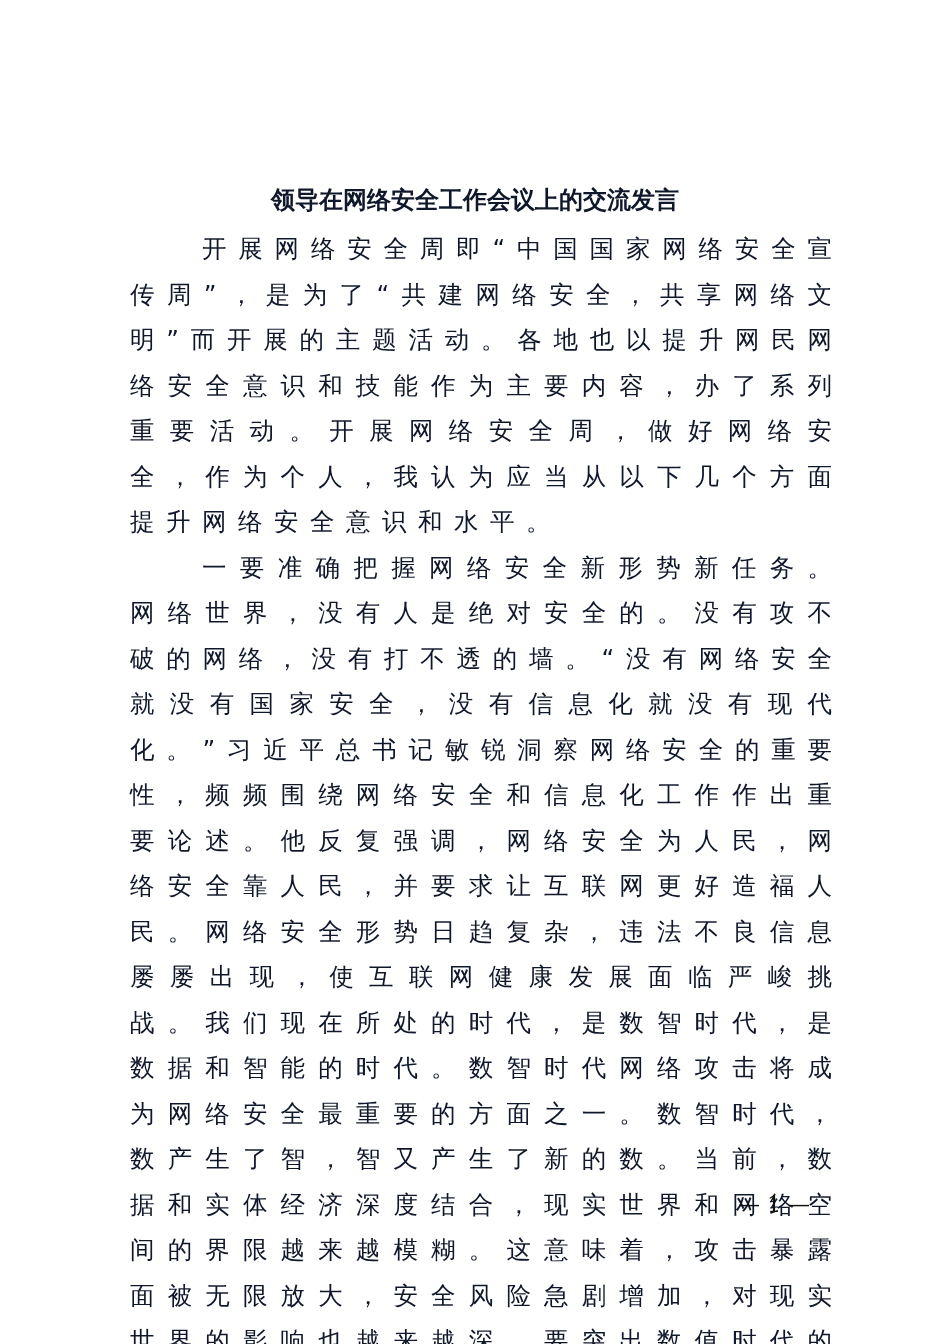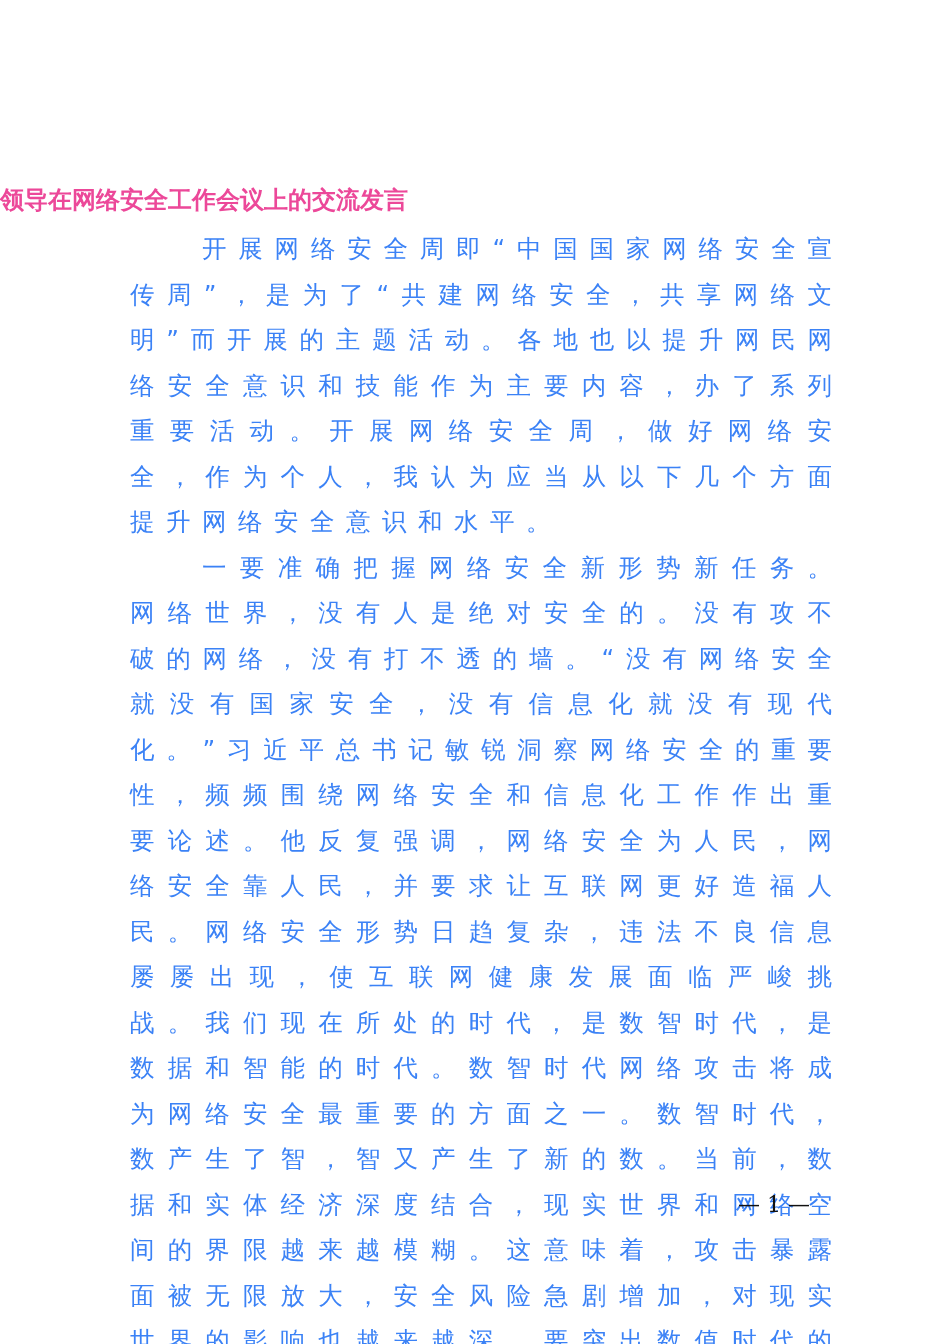--- a/index.html
+++ b/index.html
@@ -19,42 +19,43 @@
       position: absolute;
       left: 0; top: 0;
       width: 950px; height: 1344px;
       background: #ffffff;
     }
     .title {
       position: absolute;
       left: 0;
       width: 950px;
       top: 183px;
+      text-align: center;
       font-family: "DejaVu Serif", "Liberation Serif", serif;
       font-weight: bold;
       font-size: 24px;
       line-height: 34px;
       letter-spacing: 0px;
-      color: #ec4899;
+      color: #0f172a;
     }
     .body-text {
       position: absolute;
       left: 130px;
       top: 226px;
       width: 702px;
     }
     .para {
       margin: 0;
       font-size: 24.5px;
       line-height: 45.5px;
       letter-spacing: 11.5px;
       text-indent: 72px;
       text-align: justify;
       word-break: break-all;
-      color: #3b82f6;
+      color: #0f172a;
       font-weight: normal;
       margin-right: -11.5px;
     }
     .page-number {
       position: absolute;
       left: 738px;
       top: 1190px;
       font-family: "DejaVu Serif", "Liberation Serif", serif;
       font-size: 22px;
       line-height: 30px;

